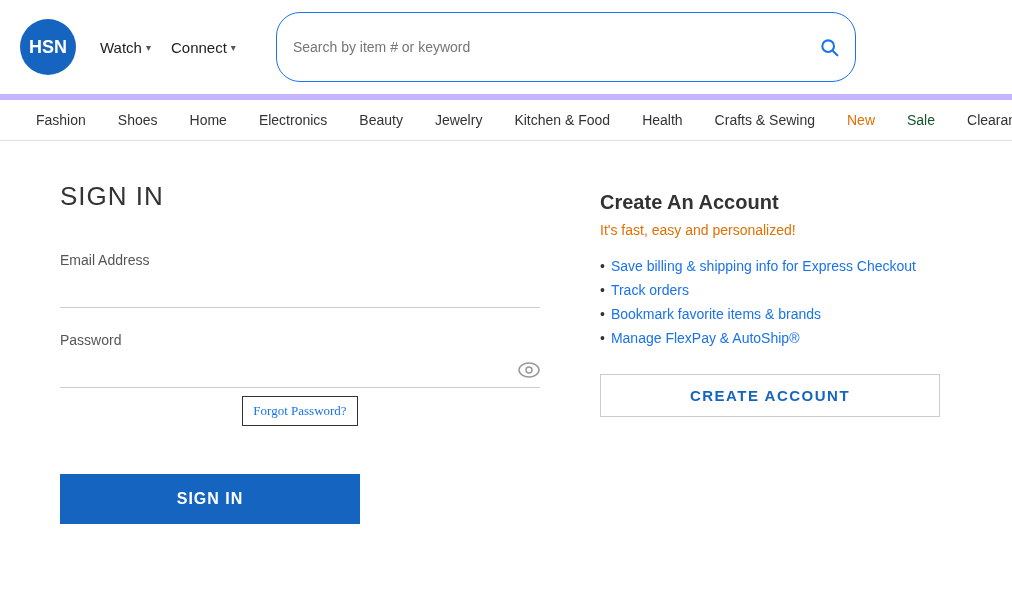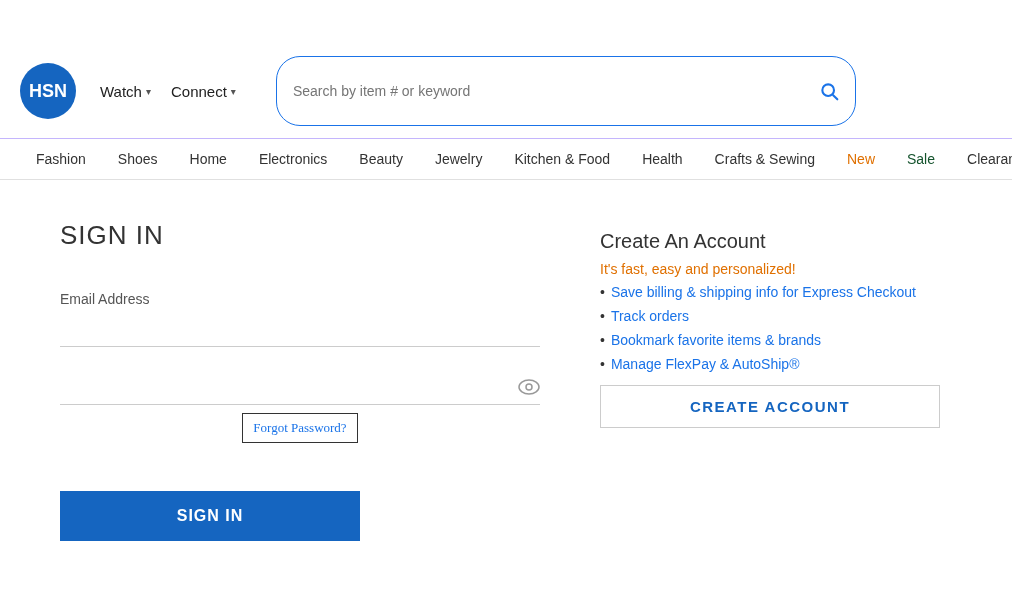--- a/index.html
+++ b/index.html
@@ -3,23 +3,22 @@
   <meta charset="utf-8">
   <style>
     * { margin: 0; padding: 0; box-sizing: border-box; }
     body { font-family: Arial, sans-serif; background: #fff; width: 1012px; overflow-x: hidden; }
 
     
     .header {
       display: flex;
       align-items: center;
       padding: 12px 20px;
-      border-bottom: 1px solid #c4b5fd;
+      border-bottom: 6px solid #c4b5fd;
       gap: 16px;
-      margin-top: 44px;
     }
     .logo {
       width: 56px;
       height: 56px;
       border-radius: 50%;
       background: #1565c0;
       display: flex;
       align-items: center;
       justify-content: center;
       color: white;
@@ -172,33 +171,33 @@
     }
 
     
     .create-account-section {
       flex: 1;
       max-width: 340px;
       padding-top: 10px;
     }
     .create-title {
       font-size: 20px;
-      font-weight: normal;
+      font-weight: bold;
       color: #333;
       margin-bottom: 8px;
     }
     .create-subtitle {
       font-size: 14px;
       color: #e07000;
-      margin-bottom: 7px;
+      margin-bottom: 20px;
     }
     .benefits-list {
       list-style: none;
       padding: 0;
-      margin-bottom: 13px;
+      margin-bottom: 28px;
     }
     .benefits-list li {
       font-size: 14px;
       color: #1a73e8;
       margin-bottom: 8px;
       display: flex;
       align-items: flex-start;
       gap: 6px;
     }
     .benefits-list li::before {
@@ -263,20 +262,21 @@
 
   <section class="signin-section">
     <h1 class="signin-title">SIGN IN</h1>
 
     <div class="form-group">
       <label class="form-label">Email Address</label>
       <input class="form-input" type="email" style="">
     </div>
 
     <div class="form-group">
+      <label class="form-label">Password</label>
       <div class="password-wrapper">
         <input class="form-input" type="password" style="">
         <span class="eye-icon">
           <svg width="22" height="16" viewBox="0 0 22 16" fill="none" stroke="#999" stroke-width="1.5" stroke-linecap="round" stroke-linejoin="round">
             <ellipse cx="11" cy="8" rx="10" ry="7"></ellipse>
             <circle cx="11" cy="8" r="3"></circle>
           </svg>
         </span>
       </div>
       <div class="forgot-password-container">

